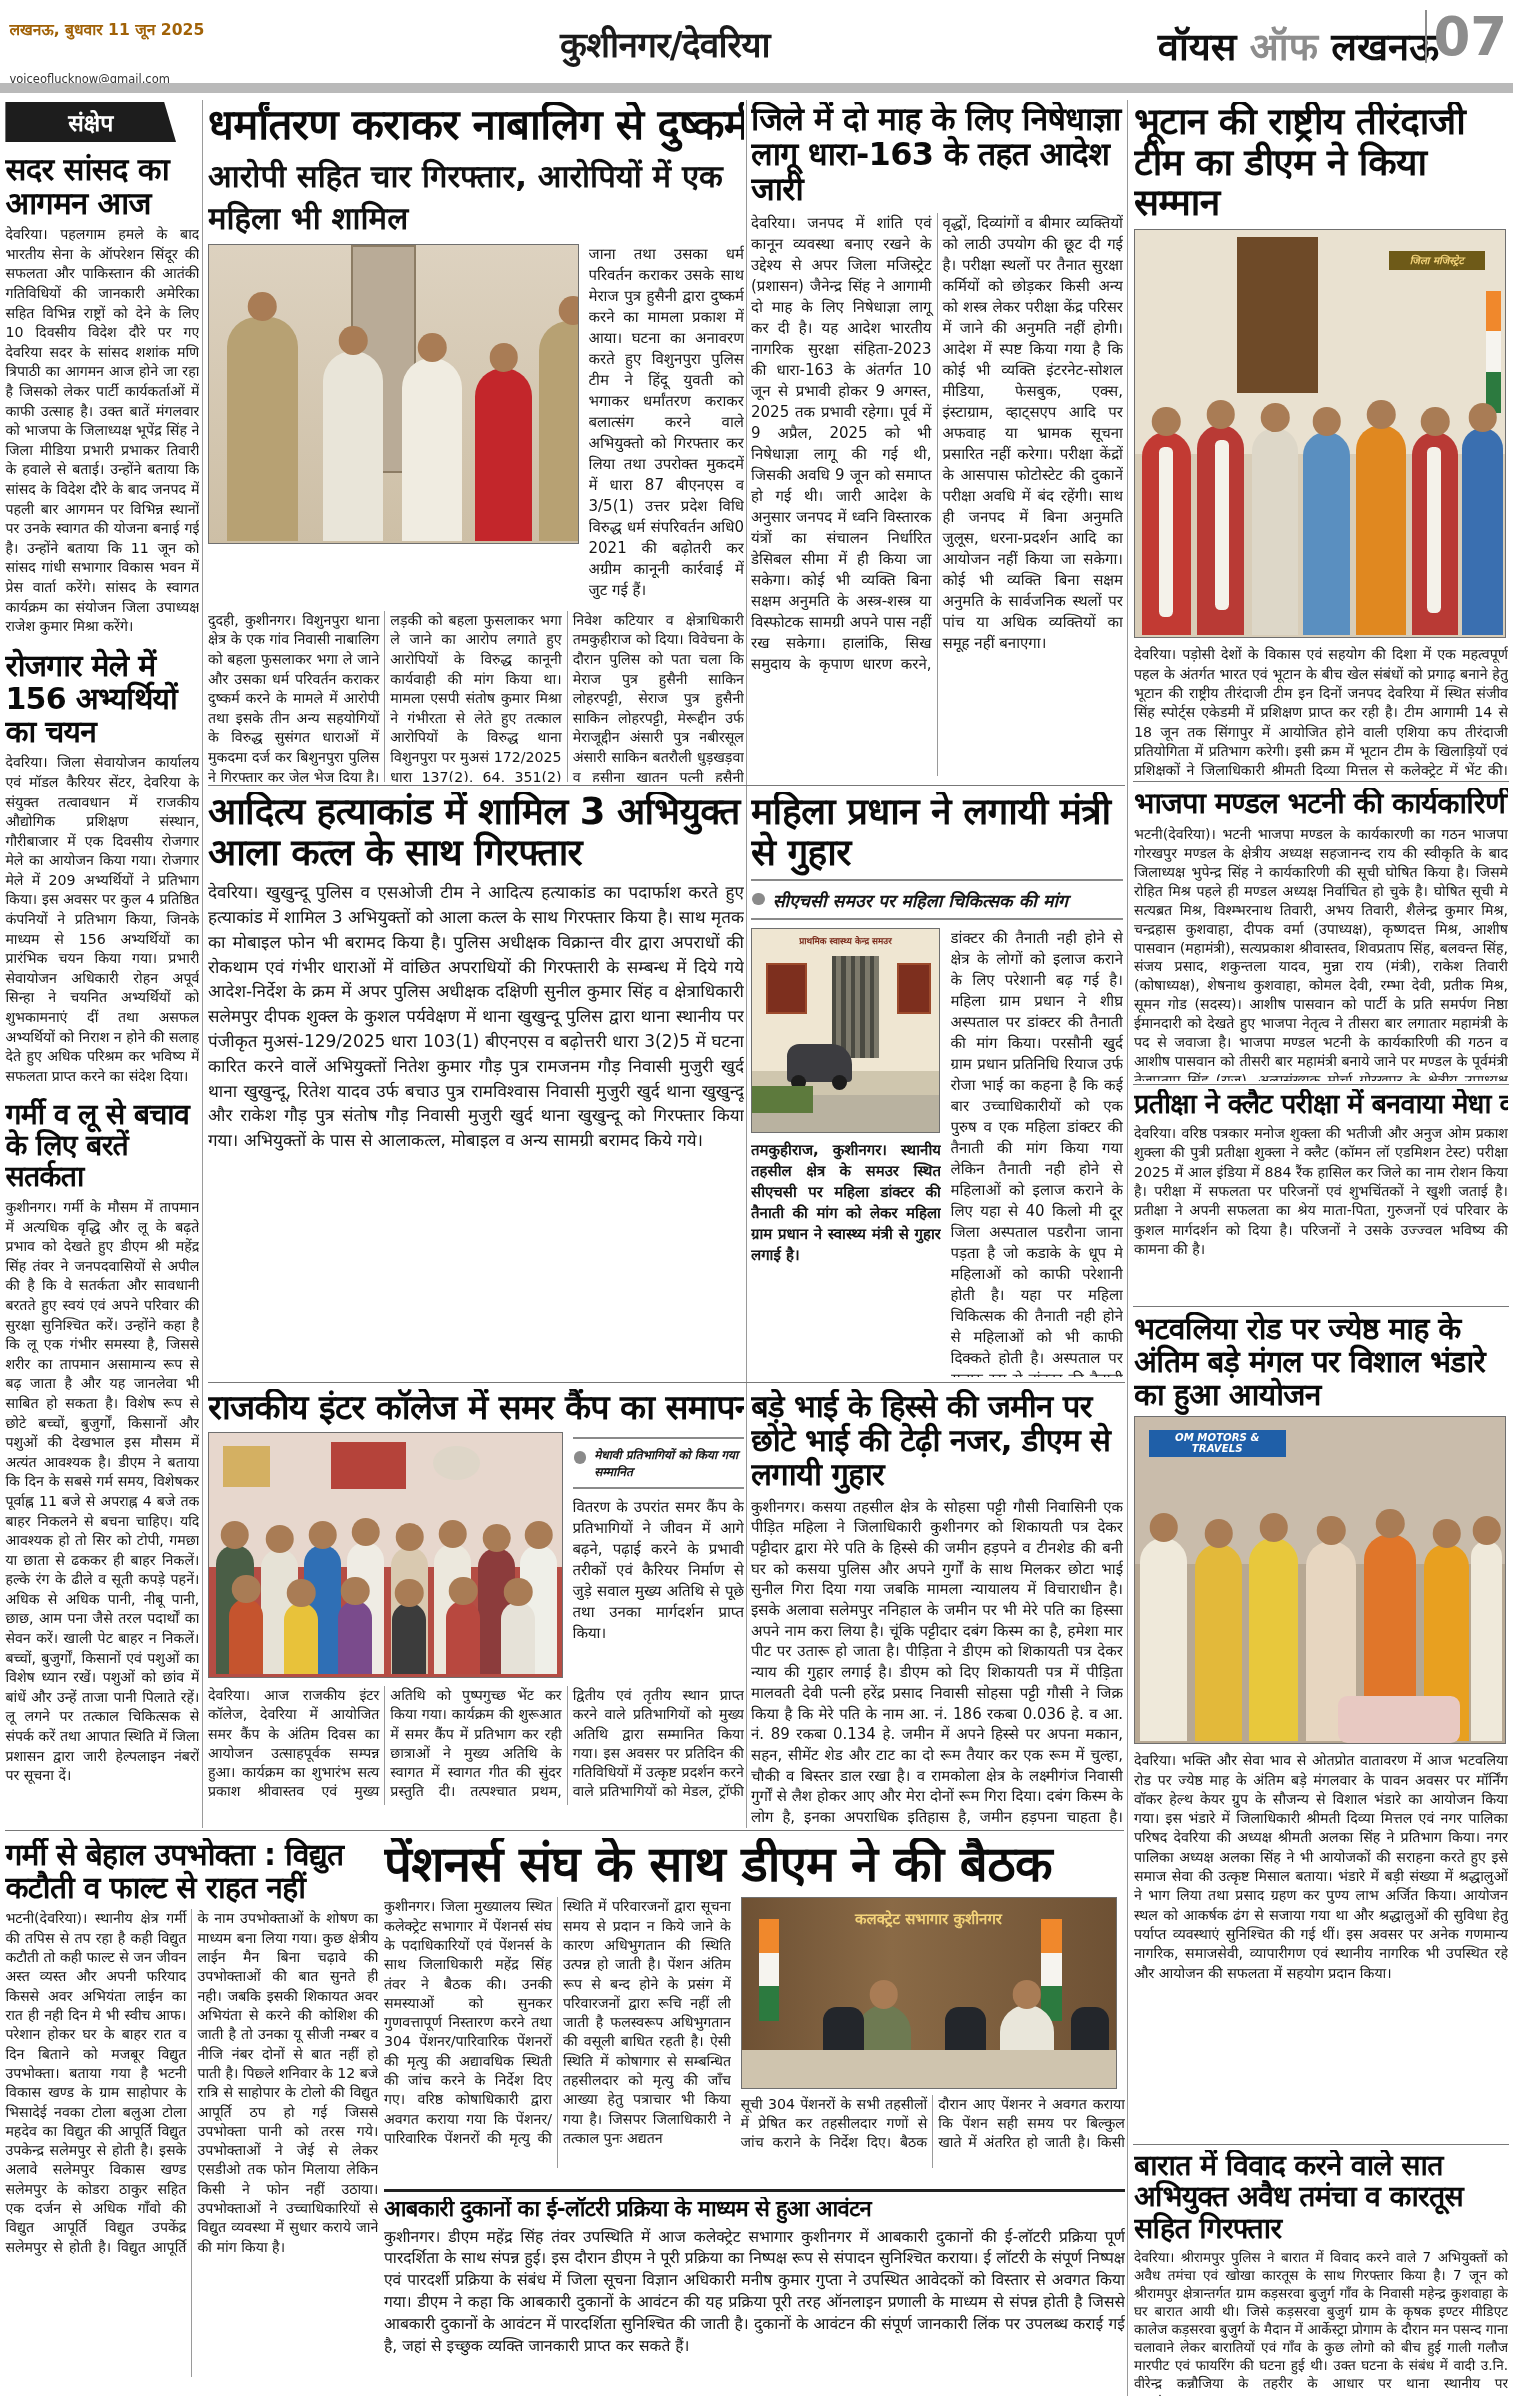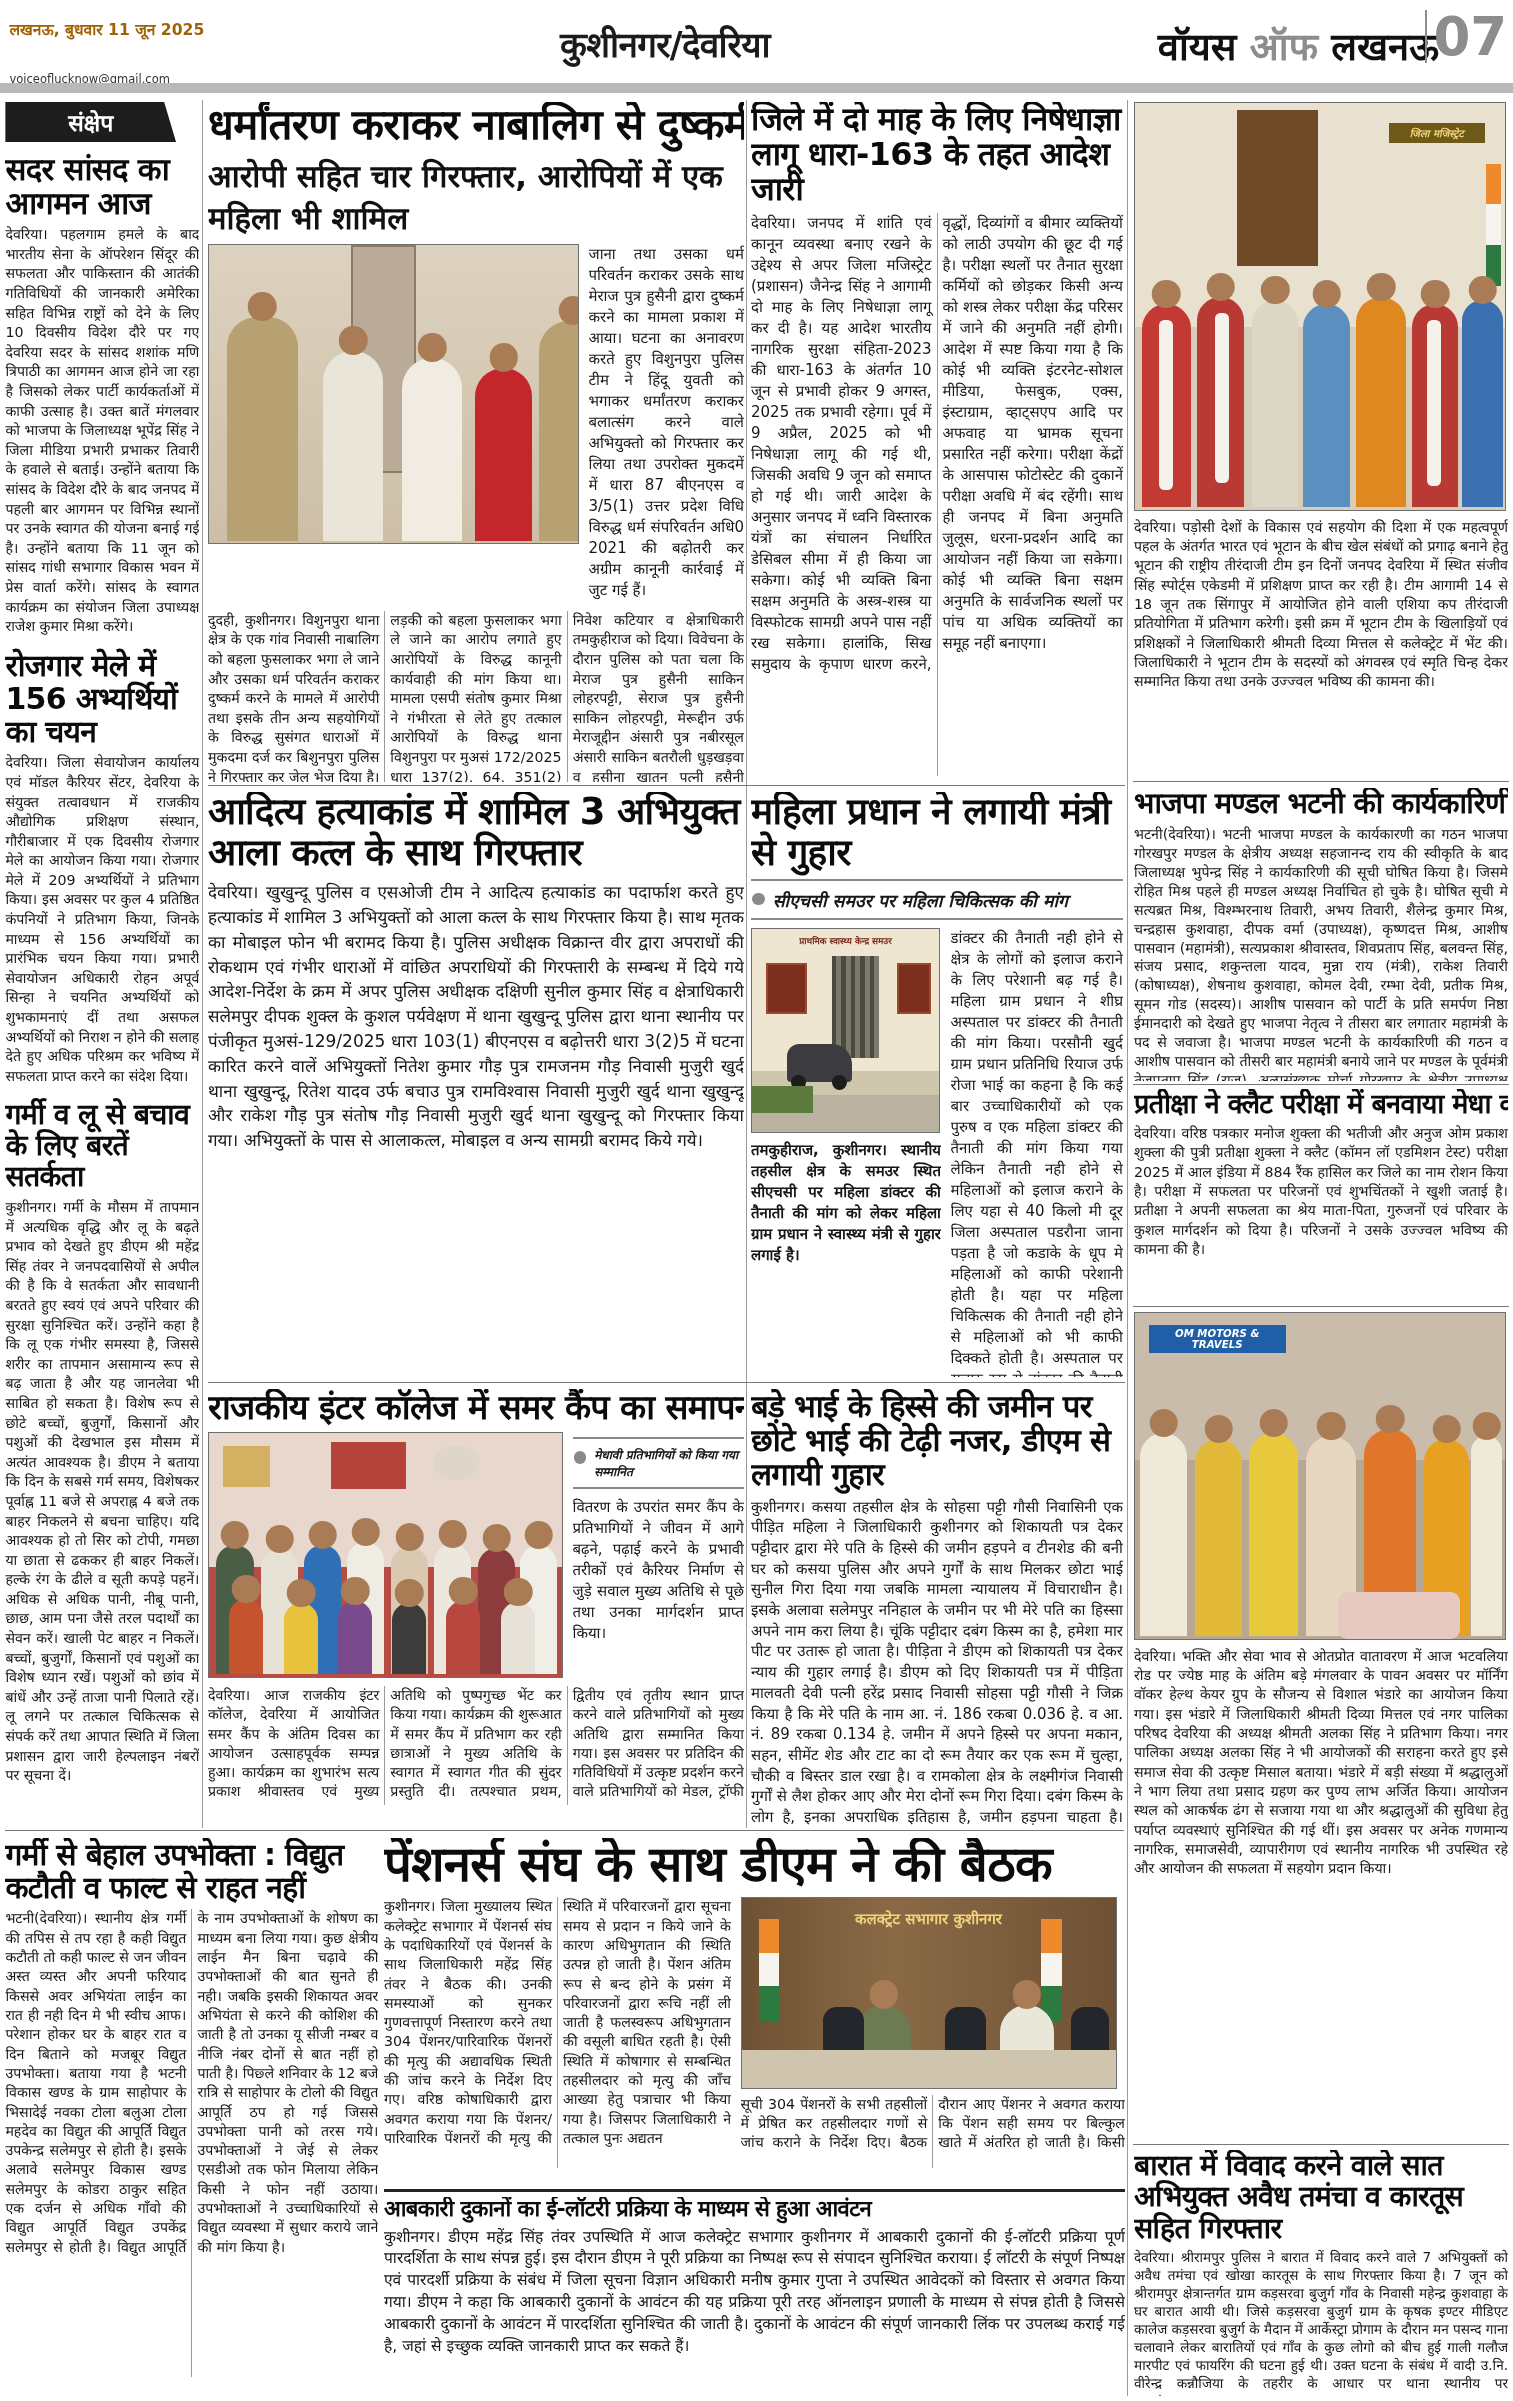--- a/index.html
+++ b/index.html
@@ -202,20 +202,21 @@
       </div>
     </div>
   </section>
 
   <section class="art" style="left:384px;top:2197px;width:741px;height:199px">
     <h1 class="hl" style="font-size:22px;white-space:nowrap">आबकारी दुकानों का ई-लॉटरी प्रक्रिया के माध्यम से हुआ आवंटन</h1>
     <p class="bd" style="font-size:15.6px;line-height:1.4;margin:4.1px 0 0">कुशीनगर। डीएम महेंद्र सिंह तंवर उपस्थिति में आज कलेक्ट्रेट सभागार कुशीनगर में आबकारी दुकानों की ई-लॉटरी प्रक्रिया पूर्ण पारदर्शिता के साथ संपन्न हुई। इस दौरान डीएम ने पूरी प्रक्रिया का निष्पक्ष रूप से संपादन सुनिश्चित कराया। ई लॉटरी के संपूर्ण निष्पक्ष एवं पारदर्शी प्रक्रिया के संबंध में जिला सूचना विज्ञान अधिकारी मनीष कुमार गुप्ता ने उपस्थित आवेदकों को विस्तार से अवगत किया गया। डीएम ने कहा कि आबकारी दुकानों के आवंटन की यह प्रक्रिया पूरी तरह ऑनलाइन प्रणाली के माध्यम से संपन्न होती है जिससे आबकारी दुकानों के आवंटन में पारदर्शिता सुनिश्चित की जाती है। दुकानों के आवंटन की संपूर्ण जानकारी लिंक पर उपलब्ध कराई गई है, जहां से इच्छुक व्यक्ति जानकारी प्राप्त कर सकते हैं।</p>
   </section>
 
   <section class="art" style="left:1134px;top:102px;width:374px;height:678px">
+    <h1 class="hl" style="font-size:37px">भूटान की राष्ट्रीय तीरंदाजी टीम का डीएम ने किया सम्मान</h1>
     <div class="photo" style="width:370px;height:407px;background:linear-gradient(#e9e1d0 55%,#d8cdb8 55%)">
       <i style="left:102px;top:6.8px;width:81px;height:156px;background:#6e4a28"></i>
       <i class="sign" style="right:20.3px;top:20.3px;width:88px;background:#6e5a18;color:#f3d37a">जिला मजिस्ट्रेट</i>
       <i style="right:4.1px;top:61px;width:15px;height:122px;background:linear-gradient(#f0882c 33%,#f6f4ef 33% 66%,#2c7a3f 66%)"></i>
       <i class="fig" style="left:6.8px;width:49px;height:203px;background:#c23a33"></i>
       <i class="fig" style="left:62px;width:47px;height:210px;background:#b93a35"></i>
       <i class="fig" style="left:117px;width:46px;height:207px;background:#ddd7c8"></i>
       <i class="fig" style="left:168px;width:47px;height:203px;background:#5a8fc0"></i>
       <i class="fig" style="left:221px;width:50px;height:210px;background:#e08820"></i>
       <i class="fig" style="left:277px;width:46px;height:203px;background:#b93a35"></i>
@@ -231,20 +232,21 @@
     <h1 class="hl" style="font-size:29px;white-space:nowrap">भाजपा मण्डल भटनी की कार्यकारिणी गठित</h1>
     <p class="bd" style="font-size:14.2px;line-height:1.33;margin:2.7px 0 0">भटनी(देवरिया)। भटनी भाजपा मण्डल के कार्यकारणी का गठन भाजपा गोरखपुर मण्डल के क्षेत्रीय अध्यक्ष सहजानन्द राय की स्वीकृति के बाद जिलाध्यक्ष भुपेन्द्र सिंह ने कार्यकारिणी की सूची घोषित किया है। जिसमे रोहित मिश्र पहले ही मण्डल अध्यक्ष निर्वाचित हो चुके है। घोषित सूची मे सत्यब्रत मिश्र, विश्म्भरनाथ तिवारी, अभय तिवारी, शैलेन्द्र कुमार मिश्र, चन्द्रहास कुशवाहा, दीपक वर्मा (उपाध्यक्ष), कृष्णदत्त मिश्र, आशीष पासवान (महामंत्री), सत्यप्रकाश श्रीवास्तव, शिवप्रताप सिंह, बलवन्त सिंह, संजय प्रसाद, शकुन्तला यादव, मुन्ना राय (मंत्री), राकेश तिवारी (कोषाध्यक्ष), शेषनाथ कुशवाहा, कोमल देवी, रम्भा देवी, प्रतीक मिश्र, सूमन गोड (सदस्य)। आशीष पासवान को पार्टी के प्रति समर्पण निष्ठा ईमानदारी को देखते हुए भाजपा नेतृत्व ने तीसरा बार लगातार महामंत्री के पद से जवाजा है। भाजपा मण्डल भटनी के कार्यकारिणी की गठन व आशीष पासवान को तीसरी बार महामंत्री बनाये जाने पर मण्डल के पूर्वमंत्री तेजप्रताप सिंह (राजू), अल्पसंख्यक मोर्चा गोरखपुर के क्षेत्रीय उपाध्यक्ष रोशन जमीर कल्लू, भाजपा नेता व जिला पंचायत सदस्य अजीत कुमार सिंह ने बधाई देते हुए नयी कमेटी को नया उत्साह व निष्ठा के साथ एक बार और अपनी संगठन की शक्ति के दम पर आने वाले चुनाव मे फिर भाजपा का परचम लहराने मे अपनी अहम भुमिका निभाने का आह्ववान किया।</p>
   </section>
 
   <section class="art" style="left:1134px;top:1089px;width:374px;height:214px">
     <h1 class="hl" style="font-size:27px;white-space:nowrap">प्रतीक्षा ने क्लैट परीक्षा में बनवाया मेधा का लोहा</h1>
     <p class="bd" style="font-size:14.2px;line-height:1.36;margin:4.1px 0 0">देवरिया। वरिष्ठ पत्रकार मनोज शुक्ला की भतीजी और अनुज ओम प्रकाश शुक्ला की पुत्री प्रतीक्षा शुक्ला ने क्लैट (कॉमन लॉ एडमिशन टेस्ट) परीक्षा 2025 में आल इंडिया में 884 रैंक हासिल कर जिले का नाम रोशन किया है। परीक्षा में सफलता पर परिजनों एवं शुभचिंतकों ने खुशी जताई है। प्रतीक्षा ने अपनी सफलता का श्रेय माता-पिता, गुरुजनों एवं परिवार के कुशल मार्गदर्शन को दिया है। परिजनों ने उसके उज्ज्वल भविष्य की कामना की है।</p>
   </section>
 
   <section class="art" style="left:1134px;top:1312px;width:374px;height:830px">
+    <h1 class="hl" style="font-size:30px">भटवलिया रोड पर ज्येष्ठ माह के अंतिम बड़े मंगल पर विशाल भंडारे का हुआ आयोजन</h1>
     <div class="photo" style="width:370px;height:326px;background:linear-gradient(#c9bcab 45%,#b7a893 45%)">
       <i class="sign" style="left:13.6px;top:12.2px;width:129px">OM MOTORS &amp; TRAVELS</i>
       <i class="fig" style="left:5.4px;width:47px;height:203px;background:#efe9da"></i>
       <i class="fig" style="left:60px;width:47px;height:197px;background:#e3b93a"></i>
       <i class="fig" style="left:114px;width:49px;height:203px;background:#e8c83c"></i>
       <i class="fig" style="left:171px;width:50px;height:200px;background:#e7d6c0"></i>
       <i class="fig" style="left:229px;width:52px;height:207px;background:#e0762a"></i>
       <i class="fig" style="left:289px;width:45px;height:197px;background:#e8a020"></i>
       <i class="fig" style="left:336px;width:31px;height:200px;background:#efe9da"></i>
       <i style="left:203px;bottom:0;width:122px;height:47px;background:#e8c9c2;border-radius:9.5px"></i>

